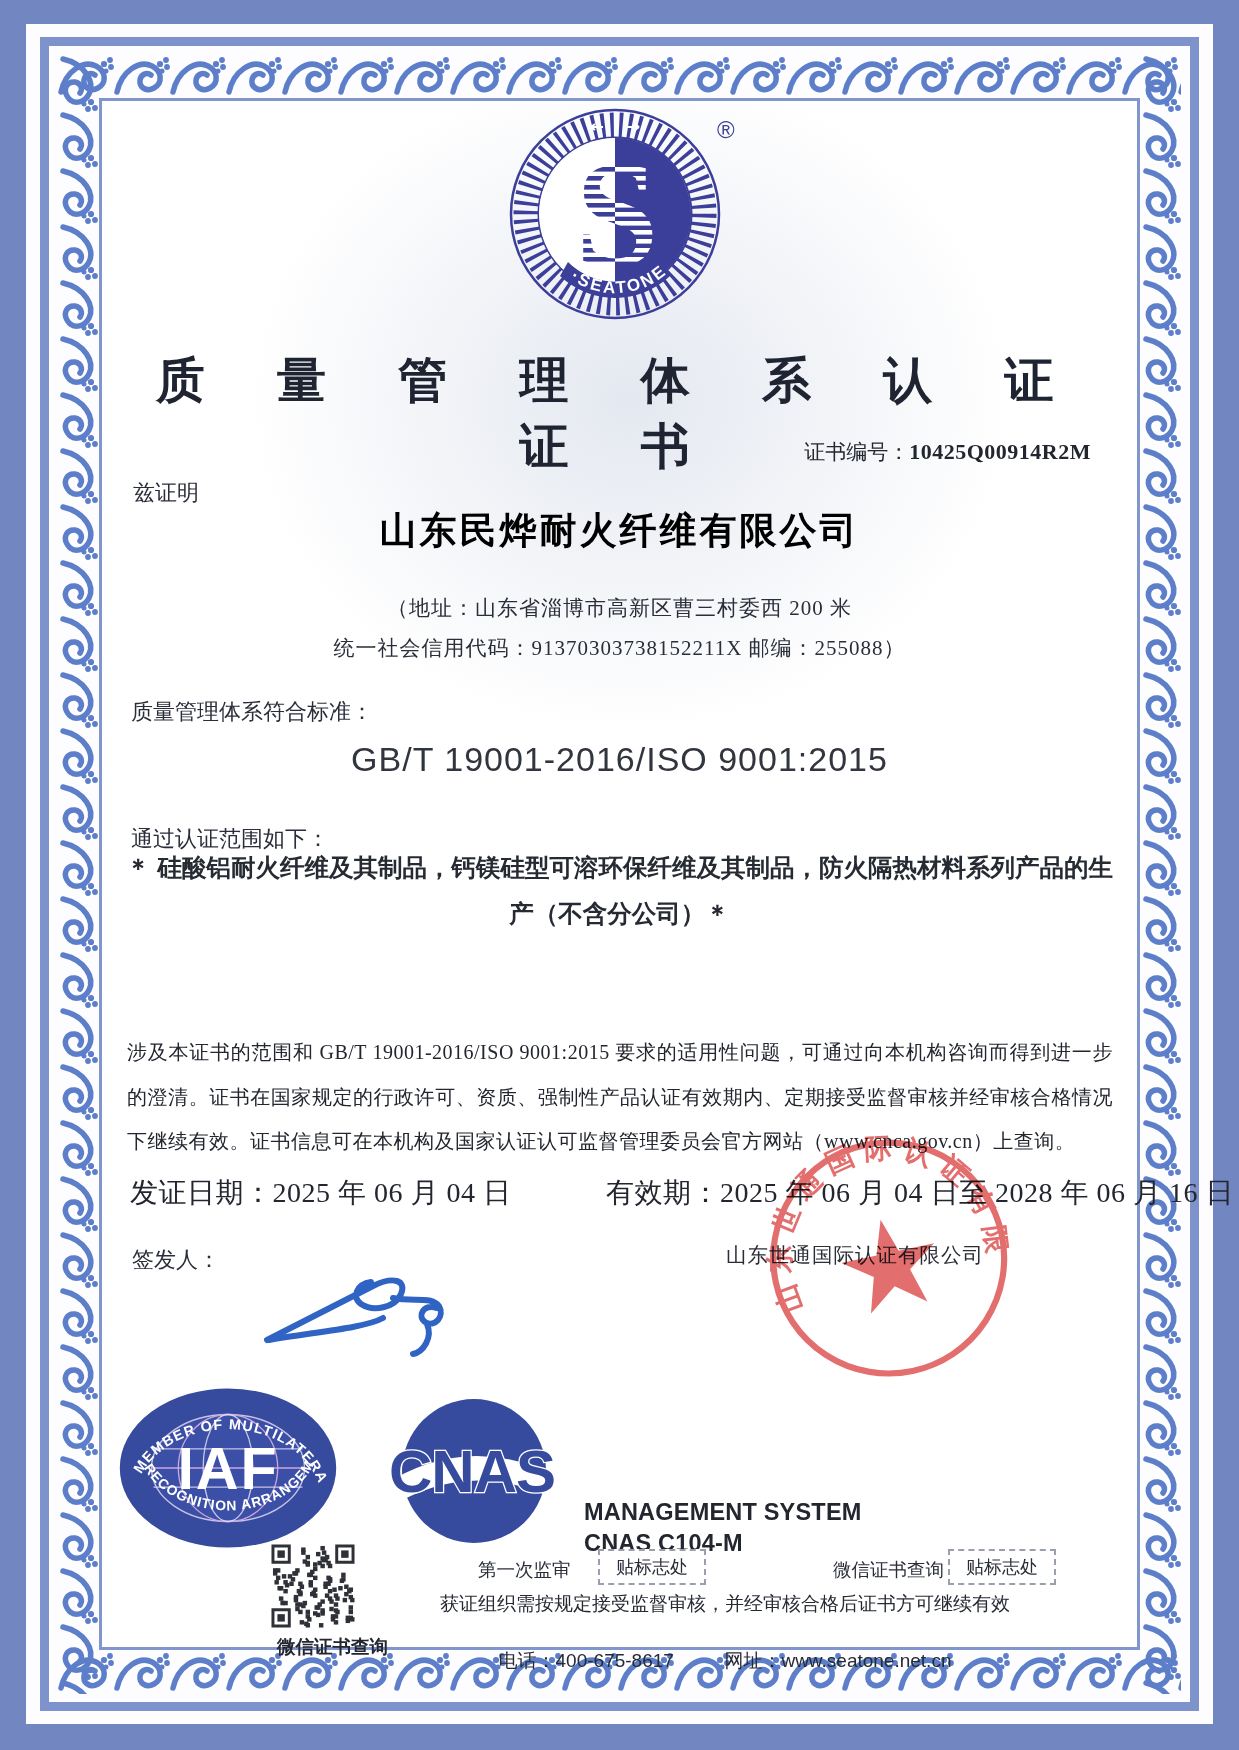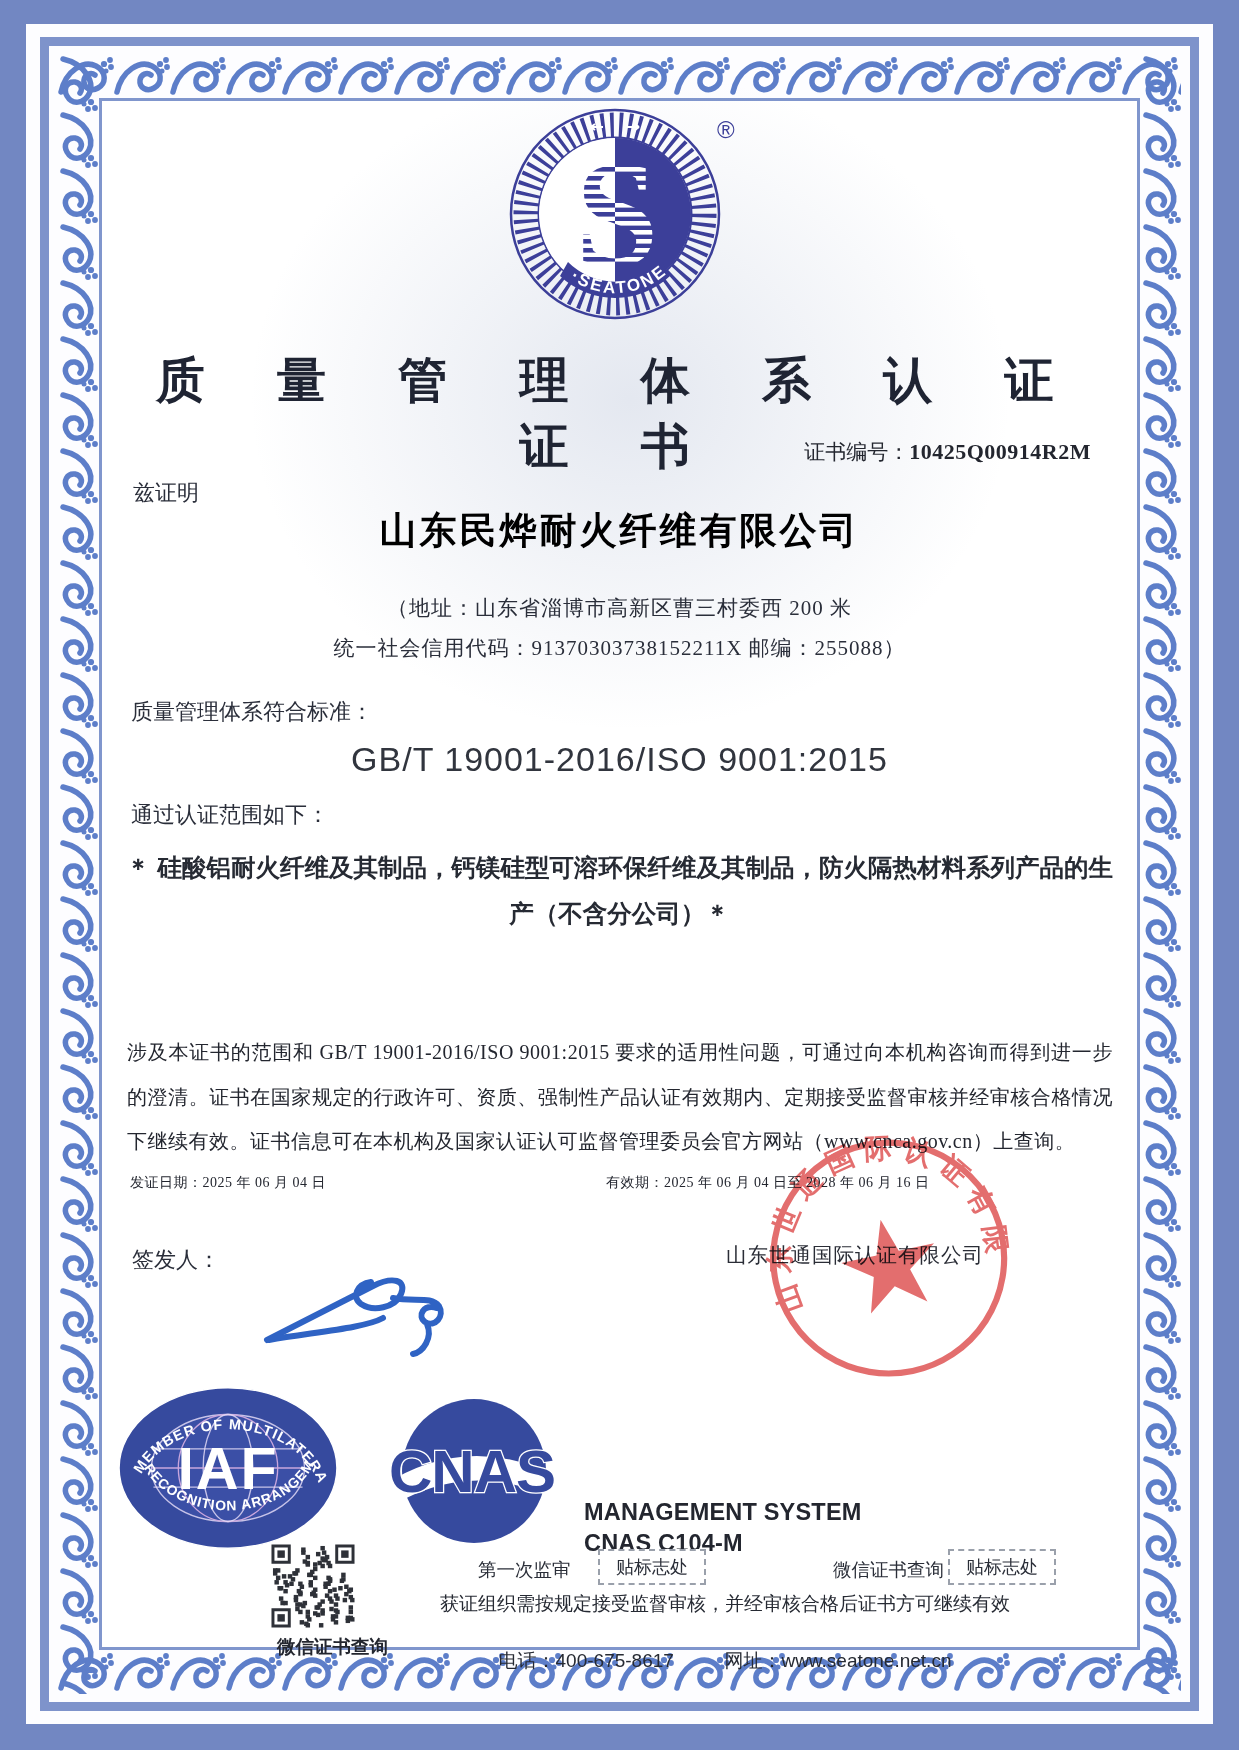--- a/index.html
+++ b/index.html
@@ -16,21 +16,21 @@
   .center{text-align:center;}
   .title{font-size:49px;font-weight:bold;letter-spacing:30px;color:#1f2433;}
   .certno-label{font-size:21px;}
   .certno{font-size:22px;font-weight:bold;letter-spacing:.5px;}
   .small-label{font-size:22px;color:#2a2e3a;}
   .company{font-size:37px;font-weight:bold;letter-spacing:3px;color:#000000;}
   .addr{font-size:21px;color:#2a2e3a;letter-spacing:1px;}
   .standard{font-size:34px;color:#31353e;letter-spacing:1px;}
   .scope{font-size:24.5px;font-weight:bold;line-height:46px;color:#262a33;}
   .legal{font-size:20px;line-height:44.5px;text-align:justify;color:#23262f;letter-spacing:.5px;}
-  .dateline{font-size:14px;color:#23262f;letter-spacing:.5px;}
+  .dateline{font-size:28px;color:#23262f;letter-spacing:.5px;}
   .issuer{font-size:20.5px;color:#2a2d36;letter-spacing:1px;}
   .accr-cn{font-size:24px;line-height:35px;color:#ffffff;text-align:right;}
   .accr-en{font-size:23.5px;font-weight:bold;color:#23262f;line-height:31px;letter-spacing:.2px;}
   .footer-sm{font-size:19px;color:#262a33;}
   .sticker{border:2px dashed #9aa0ab;padding:4px 16px;font-size:18px;color:#2a2e38;background:#fff;}
   .audit-lbl{font-size:18.5px;color:#2a2e38;}
   .qrcap{font-size:18.5px;font-weight:bold;color:#23262f;text-align:right;}
   .seal{opacity:.88;mix-blend-mode:multiply;transform:rotate(-12deg);}
 </style>
 </head>
@@ -223,21 +223,21 @@
     <div class="abs serif small-label" style="left:133px;top:478px">兹证明</div>
 
     <div class="abs serif company center" style="left:0;right:0;top:506px">山东民烨耐火纤维有限公司</div>
 
     <div class="abs serif addr center" style="left:0;right:0;top:594px">（地址：山东省淄博市高新区曹三村委西 200 米</div>
     <div class="abs serif addr center" style="left:0;right:0;top:634px">统一社会信用代码：91370303738152211X 邮编：255088）</div>
 
     <div class="abs serif small-label" style="left:131px;top:697px">质量管理体系符合标准：</div>
     <div class="abs standard center" style="left:0;right:0;top:740px">GB/T 19001-2016/ISO 9001:2015</div>
 
-    <div class="abs serif small-label" style="left:131px;top:800px">通过认证范围如下：</div>
+    <div class="abs serif small-label" style="left:131px;top:824px">通过认证范围如下：</div>
     <div class="abs scope center" style="left:122px;right:122px;top:845px">＊ 硅酸铝耐火纤维及其制品，钙镁硅型可溶环保纤维及其制品，防火隔热材料系列产品的生产（不含分公司）＊</div>
 
     <div class="abs serif legal" style="left:127px;width:986px;top:1030px">涉及本证书的范围和 GB/T 19001-2016/ISO 9001:2015 要求的适用性问题，可通过向本机构咨询而得到进一步的澄清。证书在国家规定的行政许可、资质、强制性产品认证有效期内、定期接受监督审核并经审核合格情况下继续有效。证书信息可在本机构及国家认证认可监督管理委员会官方网站（www.cnca.gov.cn）上查询。</div>
 
     <div class="abs serif dateline" style="left:130px;top:1174px">
       <span>发证日期：</span><span>2025 年 06 月 04 日</span>
     </div>
     <div class="abs serif dateline" style="left:606px;top:1174px">
       <span>有效期：</span><span>2025 年 06 月 04 日至 2028 年 06 月 16 日</span>
     </div>

